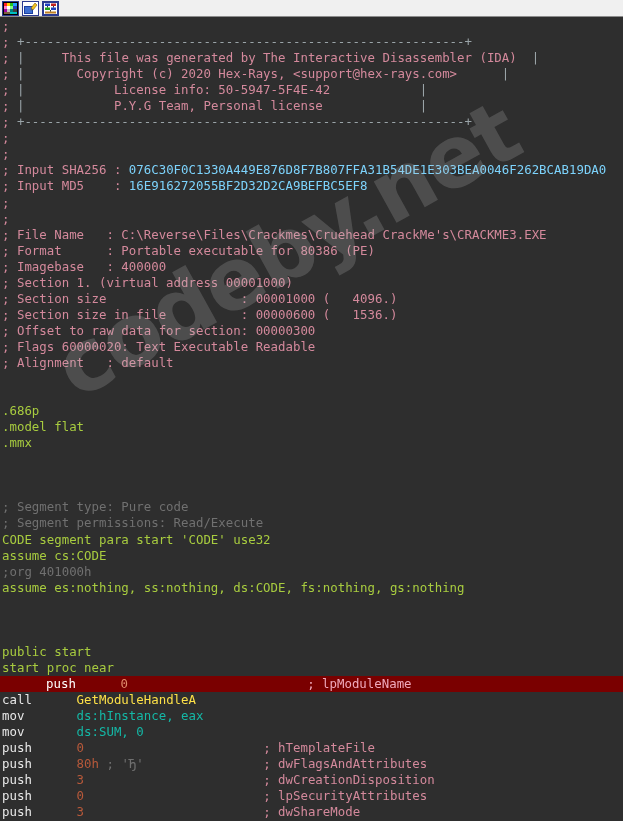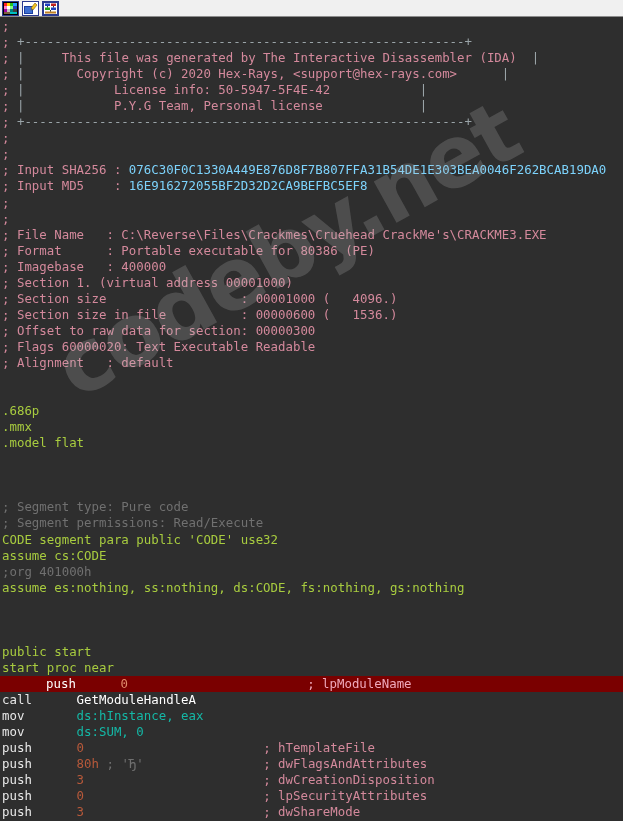--- a/index.html
+++ b/index.html
@@ -49,21 +49,21 @@
   }
   .line.hl{ background:#7a0000;padding-left:46px; }
   
   .cmt    { color:#d4899c; }      
   .cmtdim { color:#707070; }      
   .box    { color:#9aa4a8; }      
   .dirv   { color:#a8cc3f; }      
   .kw     { color:#e8e8e8; }      
   .num    { color:#b8593a; }      
   .num2   { color:#7dd3fc; }
-  .fn     { color:#ffffff; }      
+  .fn     { color:#fde047; }      
   .reg    { color:#14b8a6; }      
   .hlcmt  { color:#f0a9bc; }
   .hlkw   { color:#ffffff; }
   .hlnum  { color:#e08a6a; }
   
   #watermark{
     position:absolute;
     left:0;top:0;width:623px;height:821px;
     z-index:3;
     pointer-events:none;
@@ -156,30 +156,30 @@
   <div class="line"><span class="cmt">; Section size                  : </span><span class="cmt">00001000 (   4096.)</span></div>
   <div class="line"><span class="cmt">; Section size in file          : </span><span class="cmt">00000600 (   1536.)</span></div>
   <div class="line"><span class="cmt">; Offset to raw data for section: 00000300</span></div>
   <div class="line"><span class="cmt">; Flags 60000020: Text Executable Readable</span></div>
   <div class="line"><span class="cmt">; Alignment   : </span><span class="cmt">default</span></div>
 
   <div class="line">&nbsp;</div>
   <div class="line">&nbsp;</div>
 
   <div class="line"><span class="dirv">.686p</span></div>
+  <div class="line"><span class="dirv">.model flat</span></div>
   <div class="line"><span class="dirv">.mmx</span></div>
-  <div class="line"><span class="dirv">.model flat</span></div>
 
   <div class="line">&nbsp;</div>
   <div class="line">&nbsp;</div>
   <div class="line">&nbsp;</div>
 
   <div class="line"><span class="cmtdim">; Segment type: Pure code</span></div>
   <div class="line"><span class="cmtdim">; Segment permissions: Read/Execute</span></div>
-  <div class="line"><span class="dirv">CODE segment para public 'CODE' use32</span></div>
+  <div class="line"><span class="dirv">CODE segment para start 'CODE' use32</span></div>
   <div class="line"><span class="dirv">assume cs:CODE</span></div>
   <div class="line"><span class="cmtdim">;org 401000h</span></div>
   <div class="line"><span class="dirv">assume es:nothing, ss:nothing, ds:CODE, fs:nothing, gs:nothing</span></div>
 
   <div class="line">&nbsp;</div>
   <div class="line">&nbsp;</div>
   <div class="line">&nbsp;</div>
 
   <div class="line"><span class="dirv">public start</span></div>
   <div class="line"><span class="dirv">start proc near</span></div>

